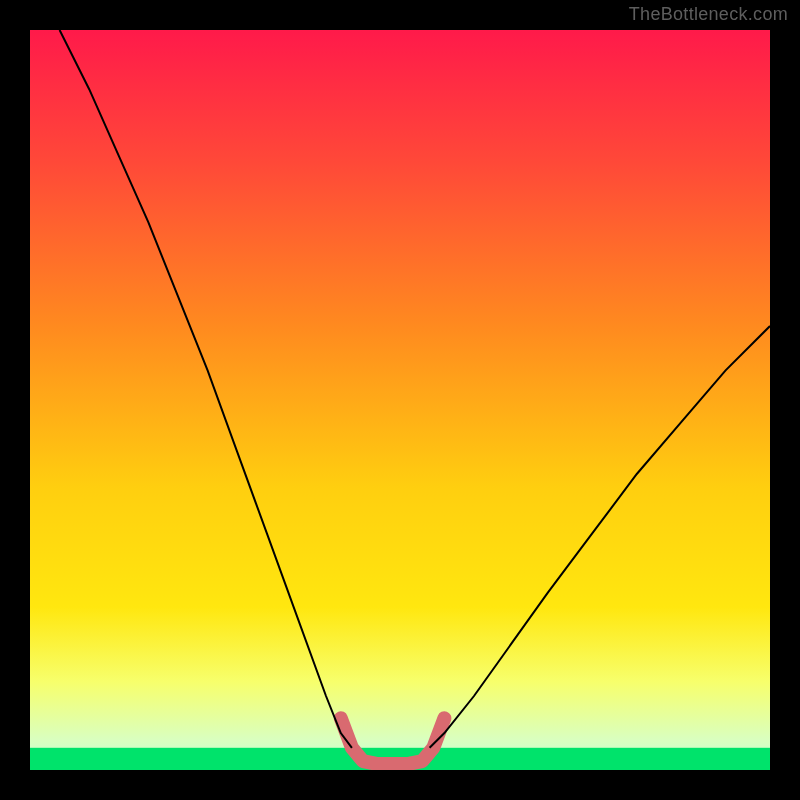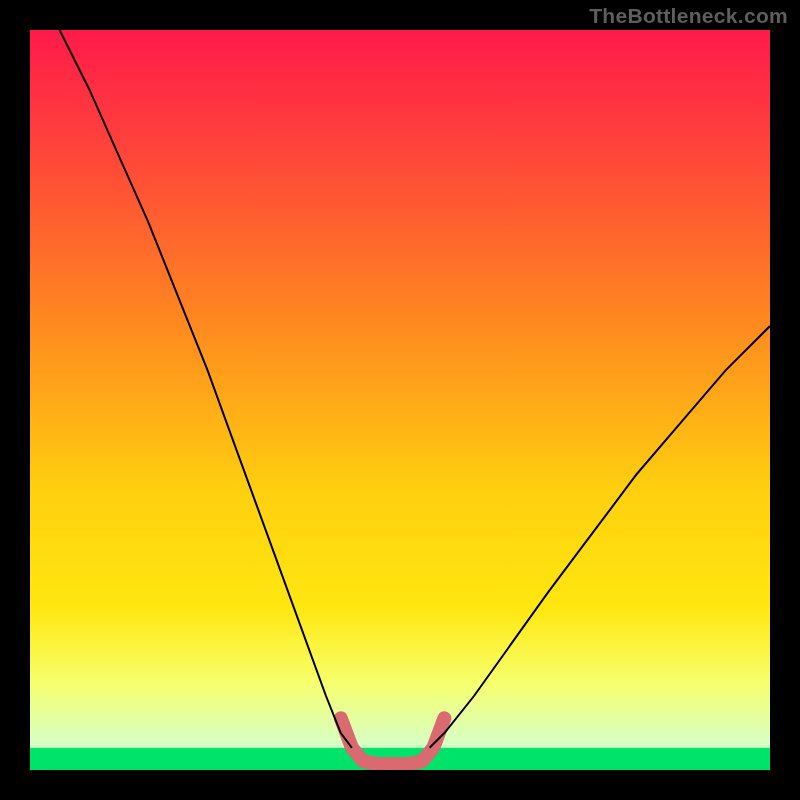--- a/index.html
+++ b/index.html
@@ -15,22 +15,22 @@
     position: relative;
     width: 800px;
     height: 800px;
     background: #000;
   }
   .watermark {
     position: absolute;
     top: 4px;
     right: 12px;
     color: #5e5e5e;
-    font-size: 21px;
-    font-weight: 700;
+    font-size: 18px;
+    font-weight: 400;
     letter-spacing: 0.3px;
     z-index: 5;
     text-align: center;
   }
   .plot-area {
     position: absolute;
     left: 30px;
     top: 30px;
     width: 740px;
     height: 740px;

